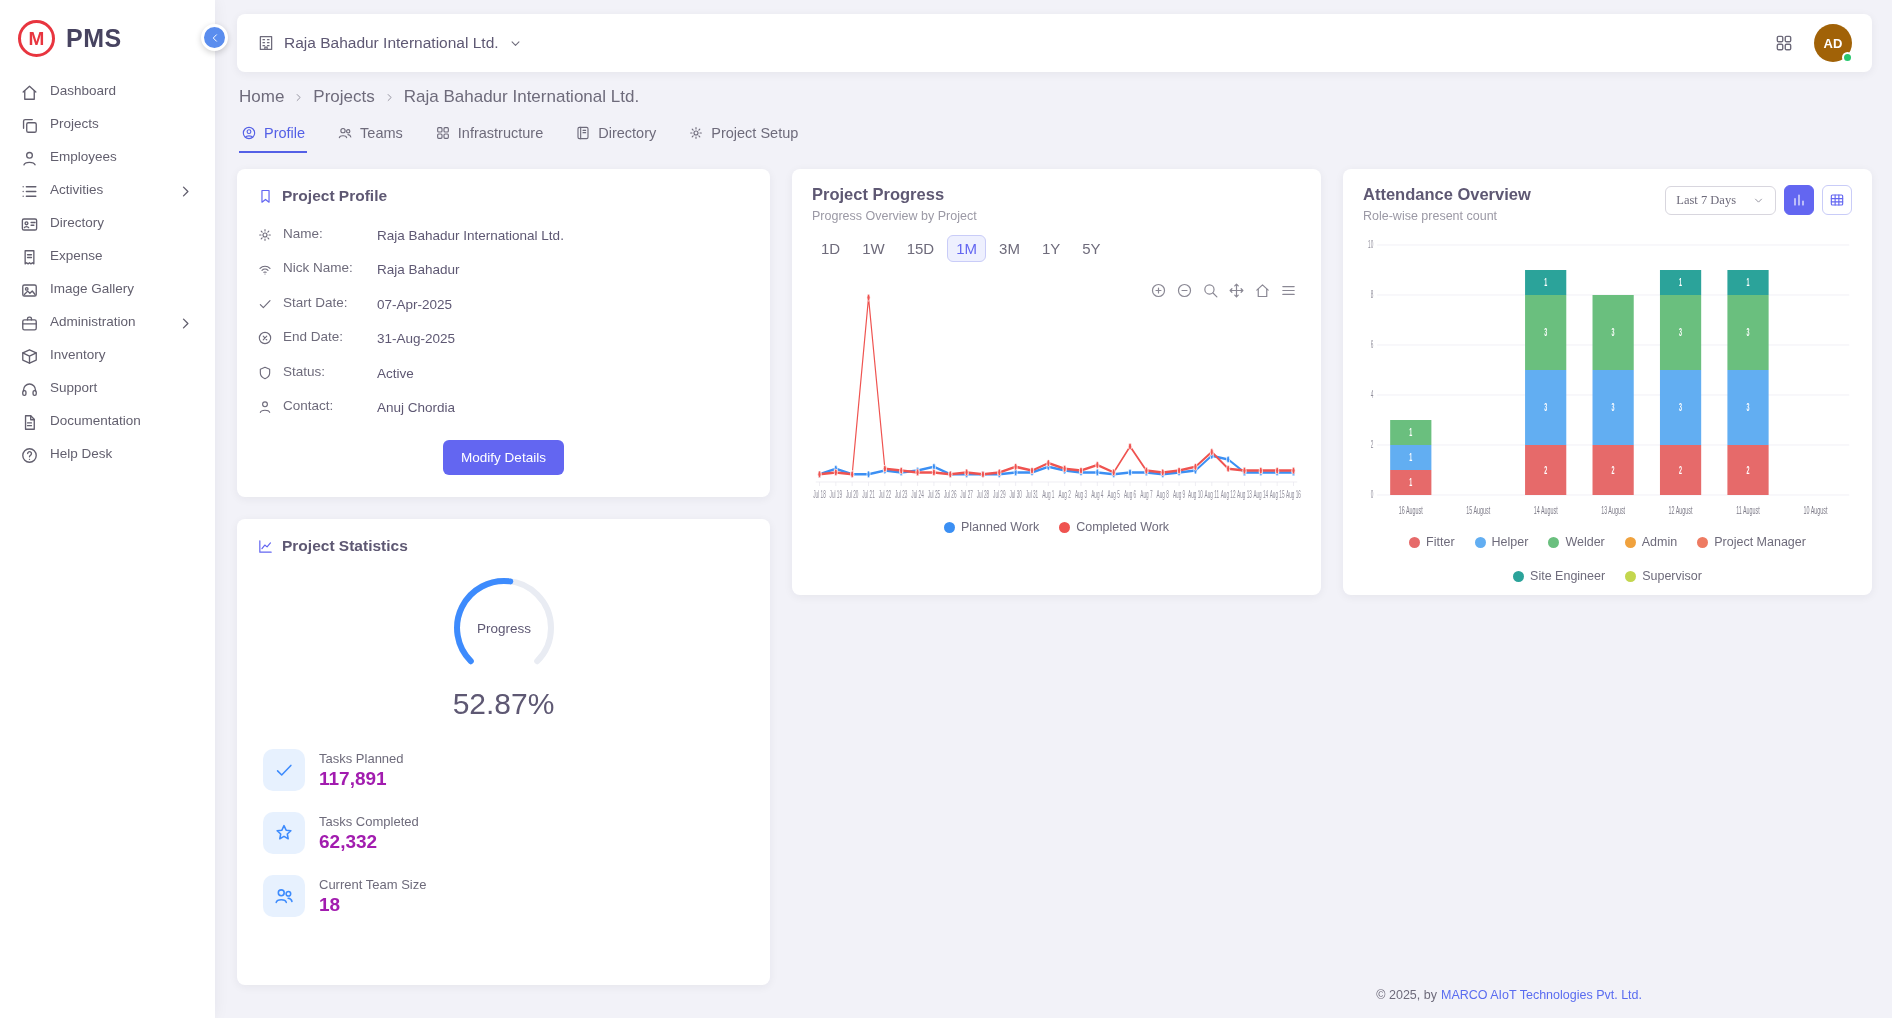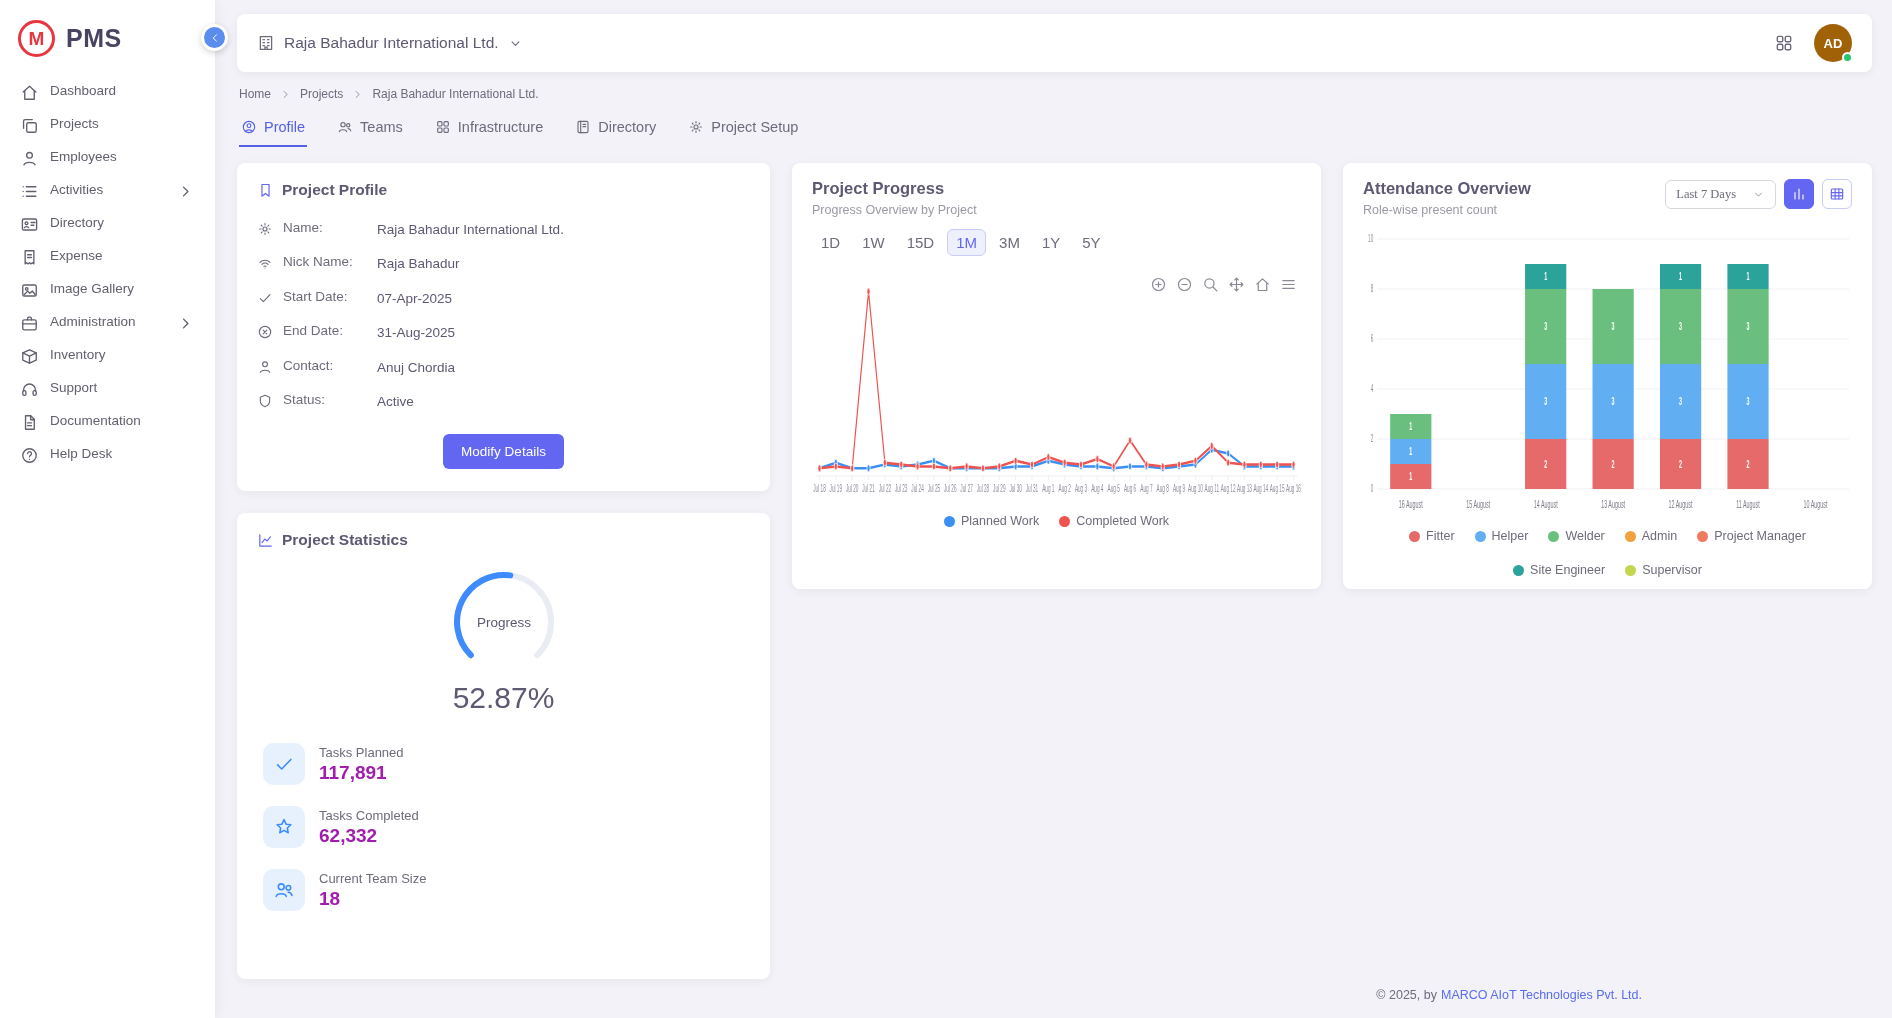--- a/index.html
+++ b/index.html
@@ -41,21 +41,21 @@
   .company-select .icn { width: 18px; height: 18px; color: #6e6b7b; }
   .company-select .icn.sm { width: 15px; height: 15px; }
   .company-name { font-size: 15.5px; font-weight: 500; color: #5e5873; }
   .topbar-right { display: flex; align-items: center; gap: 20px; }
   .topbar-right .apps { width: 20px; height: 20px; color: #6e6b7b; cursor: pointer; }
   .avatar { position: relative; width: 38px; height: 38px; border-radius: 50%; background: #a16207; color: #fff;
     font-size: 13px; font-weight: 600; display: flex; align-items: center; justify-content: center; cursor: pointer; }
   .status-dot { position: absolute; right: -1px; bottom: -1px; width: 11px; height: 11px; border-radius: 50%;
     background: #28c76f; border: 2px solid #fff; }
 
-  .breadcrumb { display: flex; align-items: center; gap: 8px; margin: 15px 2px 0; font-size: 12px; color: #6e6b7b; }
+  .breadcrumb { display: flex; align-items: center; gap: 8px; margin: 15px 2px 0; font-size: 17px; color: #6e6b7b; }
   .crumb { cursor: pointer; }
   .crumb.current { cursor: default; }
   .breadcrumb .icn { width: 13px; height: 13px; color: #8f8d9a; }
 
   .tabs { display: flex; gap: 28px; margin: 12px 2px 0; }
   .tab { display: flex; align-items: center; gap: 7px; font-size: 14.5px; font-weight: 500; color: #6e6b7b;
     padding: 6px 2px 10px; cursor: pointer; border-bottom: 2px solid transparent; }
   .tab .icn { width: 16px; height: 16px; }
   .tab.active { color: #5460e6; border-bottom-color: #5460e6; }
 
@@ -424,35 +424,35 @@
                     <circle cx="12" cy="12" r="8.5"></circle>
                     <path d="M9.3 9.3l5.4 5.4M14.7 9.3l-5.4 5.4"></path>
                   </svg>
                 </span>
               <span class="field-label">End Date:</span>
               <span class="field-value">31-Aug-2025</span>
             </div>
             <div class="field-row">
               <span class="icn">
                   <svg viewBox="0 0 24 24" fill="none" stroke="currentColor" stroke-width="1.7" stroke-linecap="round" stroke-linejoin="round">
+                    <path d="M12 3.5l7 2.8v5.6c0 4.1-2.9 6.9-7 8.6-4.1-1.7-7-4.5-7-8.6V6.3z"></path>
+                  </svg>
+                </span>
+              <span class="field-label">Status:</span>
+              <span class="field-value">Active</span>
+            </div>
+            <div class="field-row">
+              <span class="icn">
+                  <svg viewBox="0 0 24 24" fill="none" stroke="currentColor" stroke-width="1.7" stroke-linecap="round" stroke-linejoin="round">
                     <circle cx="12" cy="8" r="3.6"></circle>
                     <path d="M5 20c1.2-4.2 12.6-4.2 14 0"></path>
                   </svg>
                 </span>
               <span class="field-label">Contact:</span>
               <span class="field-value">Anuj Chordia</span>
-            </div>
-            <div class="field-row">
-              <span class="icn">
-                  <svg viewBox="0 0 24 24" fill="none" stroke="currentColor" stroke-width="1.7" stroke-linecap="round" stroke-linejoin="round">
-                    <path d="M12 3.5l7 2.8v5.6c0 4.1-2.9 6.9-7 8.6-4.1-1.7-7-4.5-7-8.6V6.3z"></path>
-                  </svg>
-                </span>
-              <span class="field-label">Status:</span>
-              <span class="field-value">Active</span>
             </div>
           </div>
           <div class="btn-row">
             <button class="btn-primary">Modify Details</button>
           </div>
         </section>
 
         <section class="card stats-card">
           <div class="card-title-row">
             <span class="icn">

